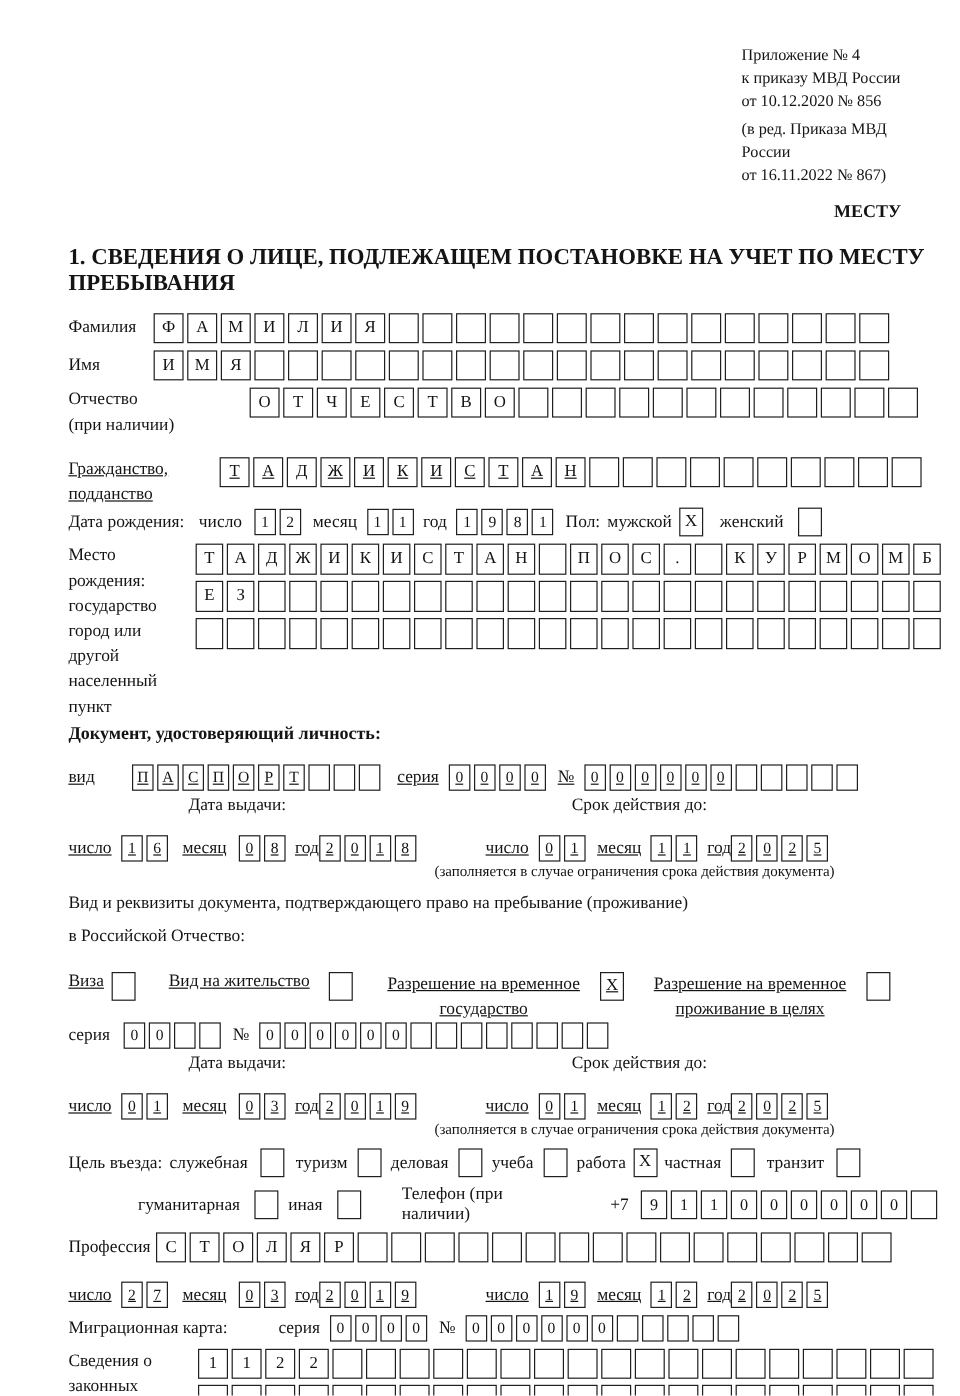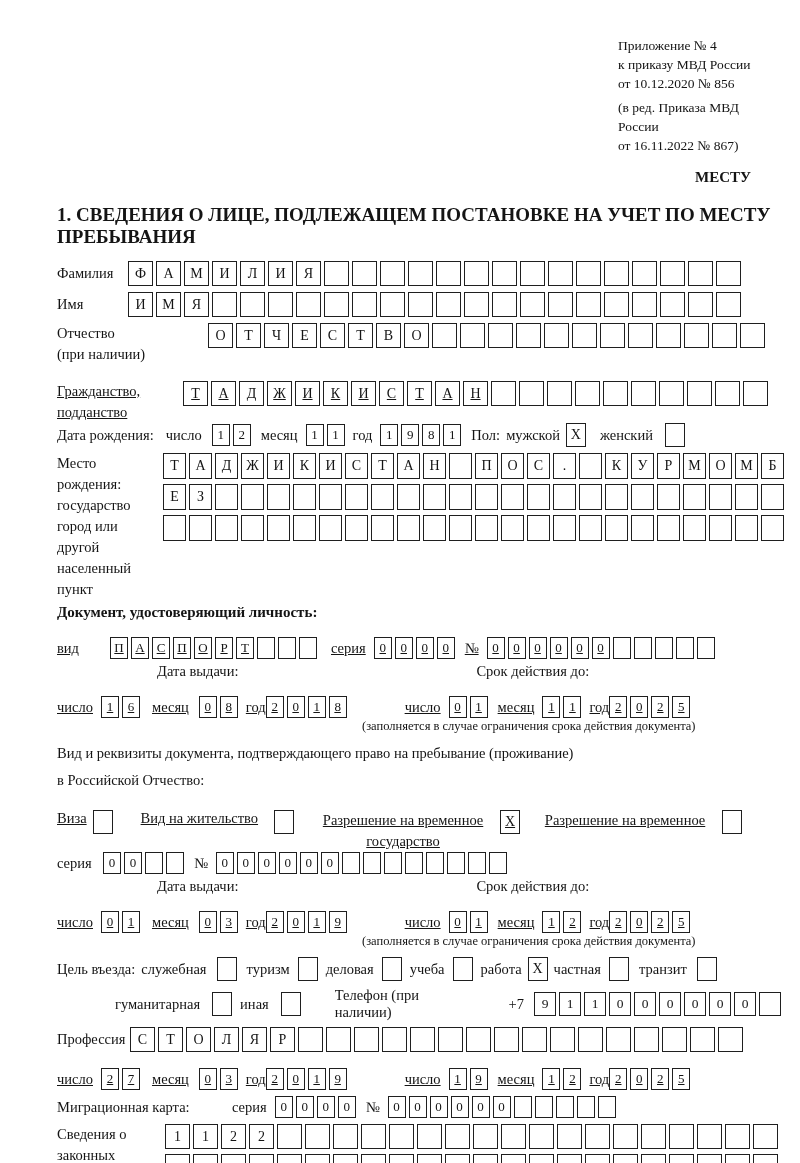--- a/index.html
+++ b/index.html
@@ -386,20 +386,21 @@
       </div>
     <div class="cstack ml20" style="width:178px">
       <div>Разрешение на временное</div>
       <div>государство</div>
     </div>
     <div class="cells cb ml8">
         <span class="cell">X</span>
       </div>
     <div class="cstack ml16" style="width:178px">
       <div>Разрешение на временное</div>
+      <div>проживание в целях</div>
     </div>
     <div class="cells cb ml8">
         <span class="cell"></span>
       </div>
   </div>
 
   <div class="row mt4">
     <span class="w46">серия</span>
     <div class="cells sm">
         <span class="cell">0</span>

